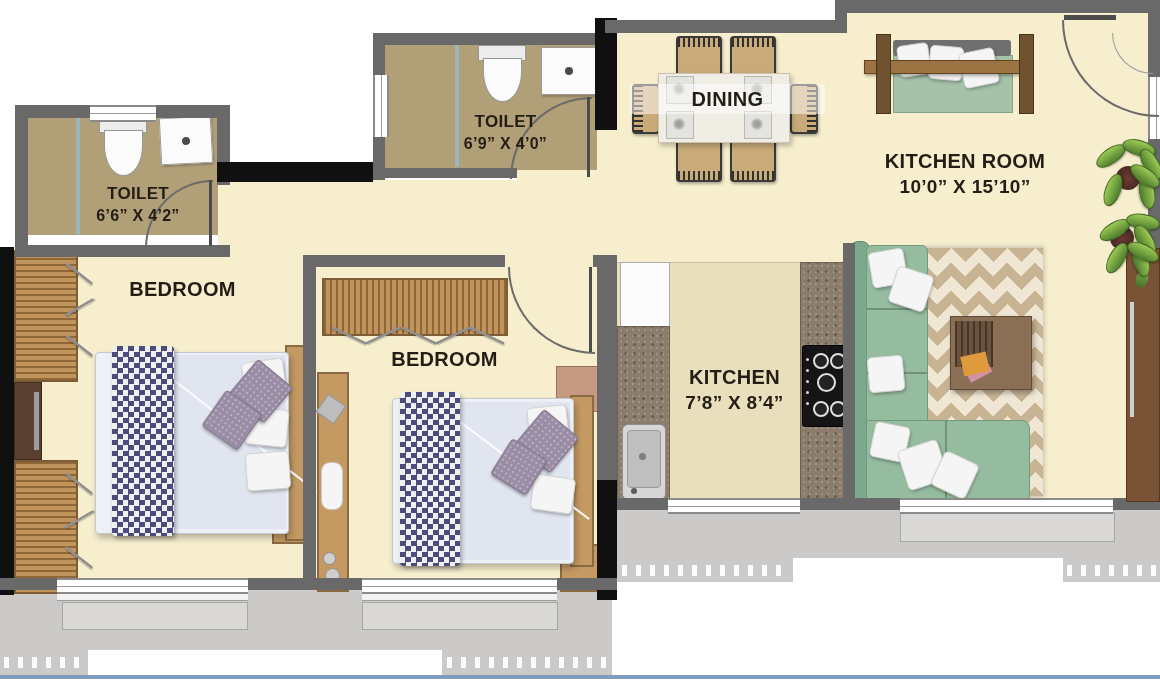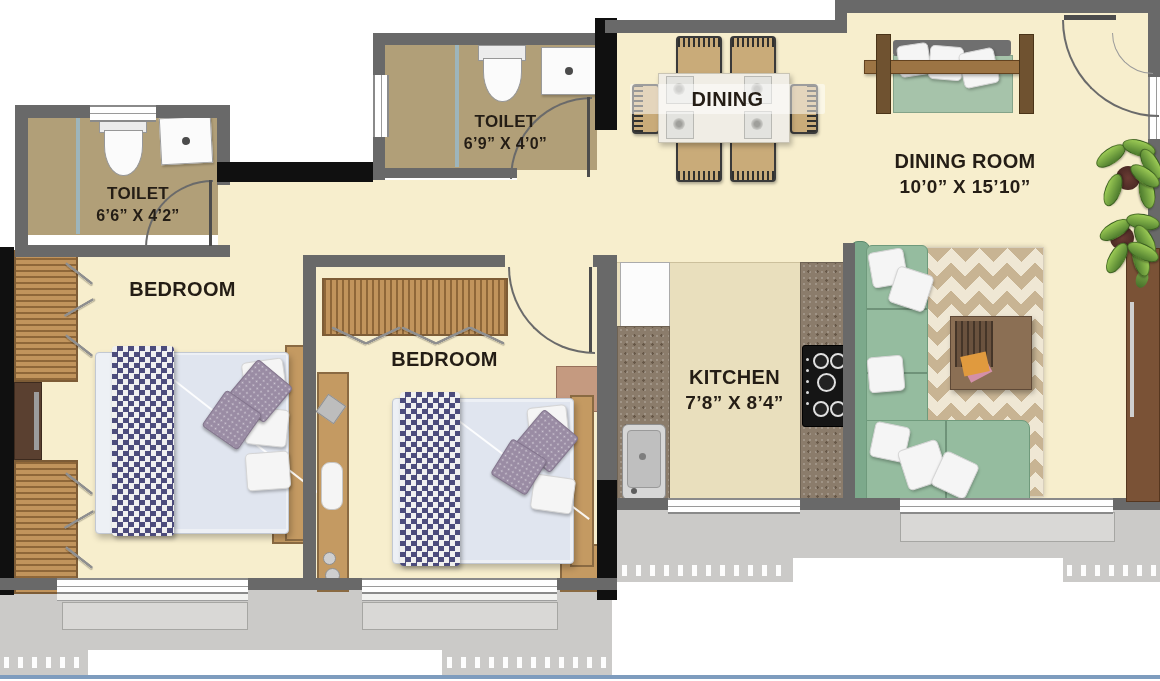--- a/index.html
+++ b/index.html
@@ -290,21 +290,21 @@
     <span class="rdims">6’6” X 4’2”</span>
   </div>
   <div class="label sm" style="left:398px;top:111px;width:215px">
     <span class="rname">TOILET</span>
     <span class="rdims">6’9” X 4’0”</span>
   </div>
   <div class="label" style="left:630px;top:84px;width:195px;background:rgba(255,255,255,.5);padding:2px 0;border-radius:2px">
     <span class="rname">DINING</span>
   </div>
   <div class="label" style="left:875px;top:148px;width:180px">
-    <span class="rname">DINING ROOM</span>
+    <span class="rname">KITCHEN ROOM</span>
     <span class="rdims">10’0” X 15’10”</span>
   </div>
   <div class="label" style="left:80px;top:276px;width:205px">
     <span class="rname">BEDROOM</span>
   </div>
   <div class="label" style="left:342px;top:346px;width:205px">
     <span class="rname">BEDROOM</span>
   </div>
   <div class="label" style="left:652px;top:364px;width:165px">
     <span class="rname">KITCHEN</span>

